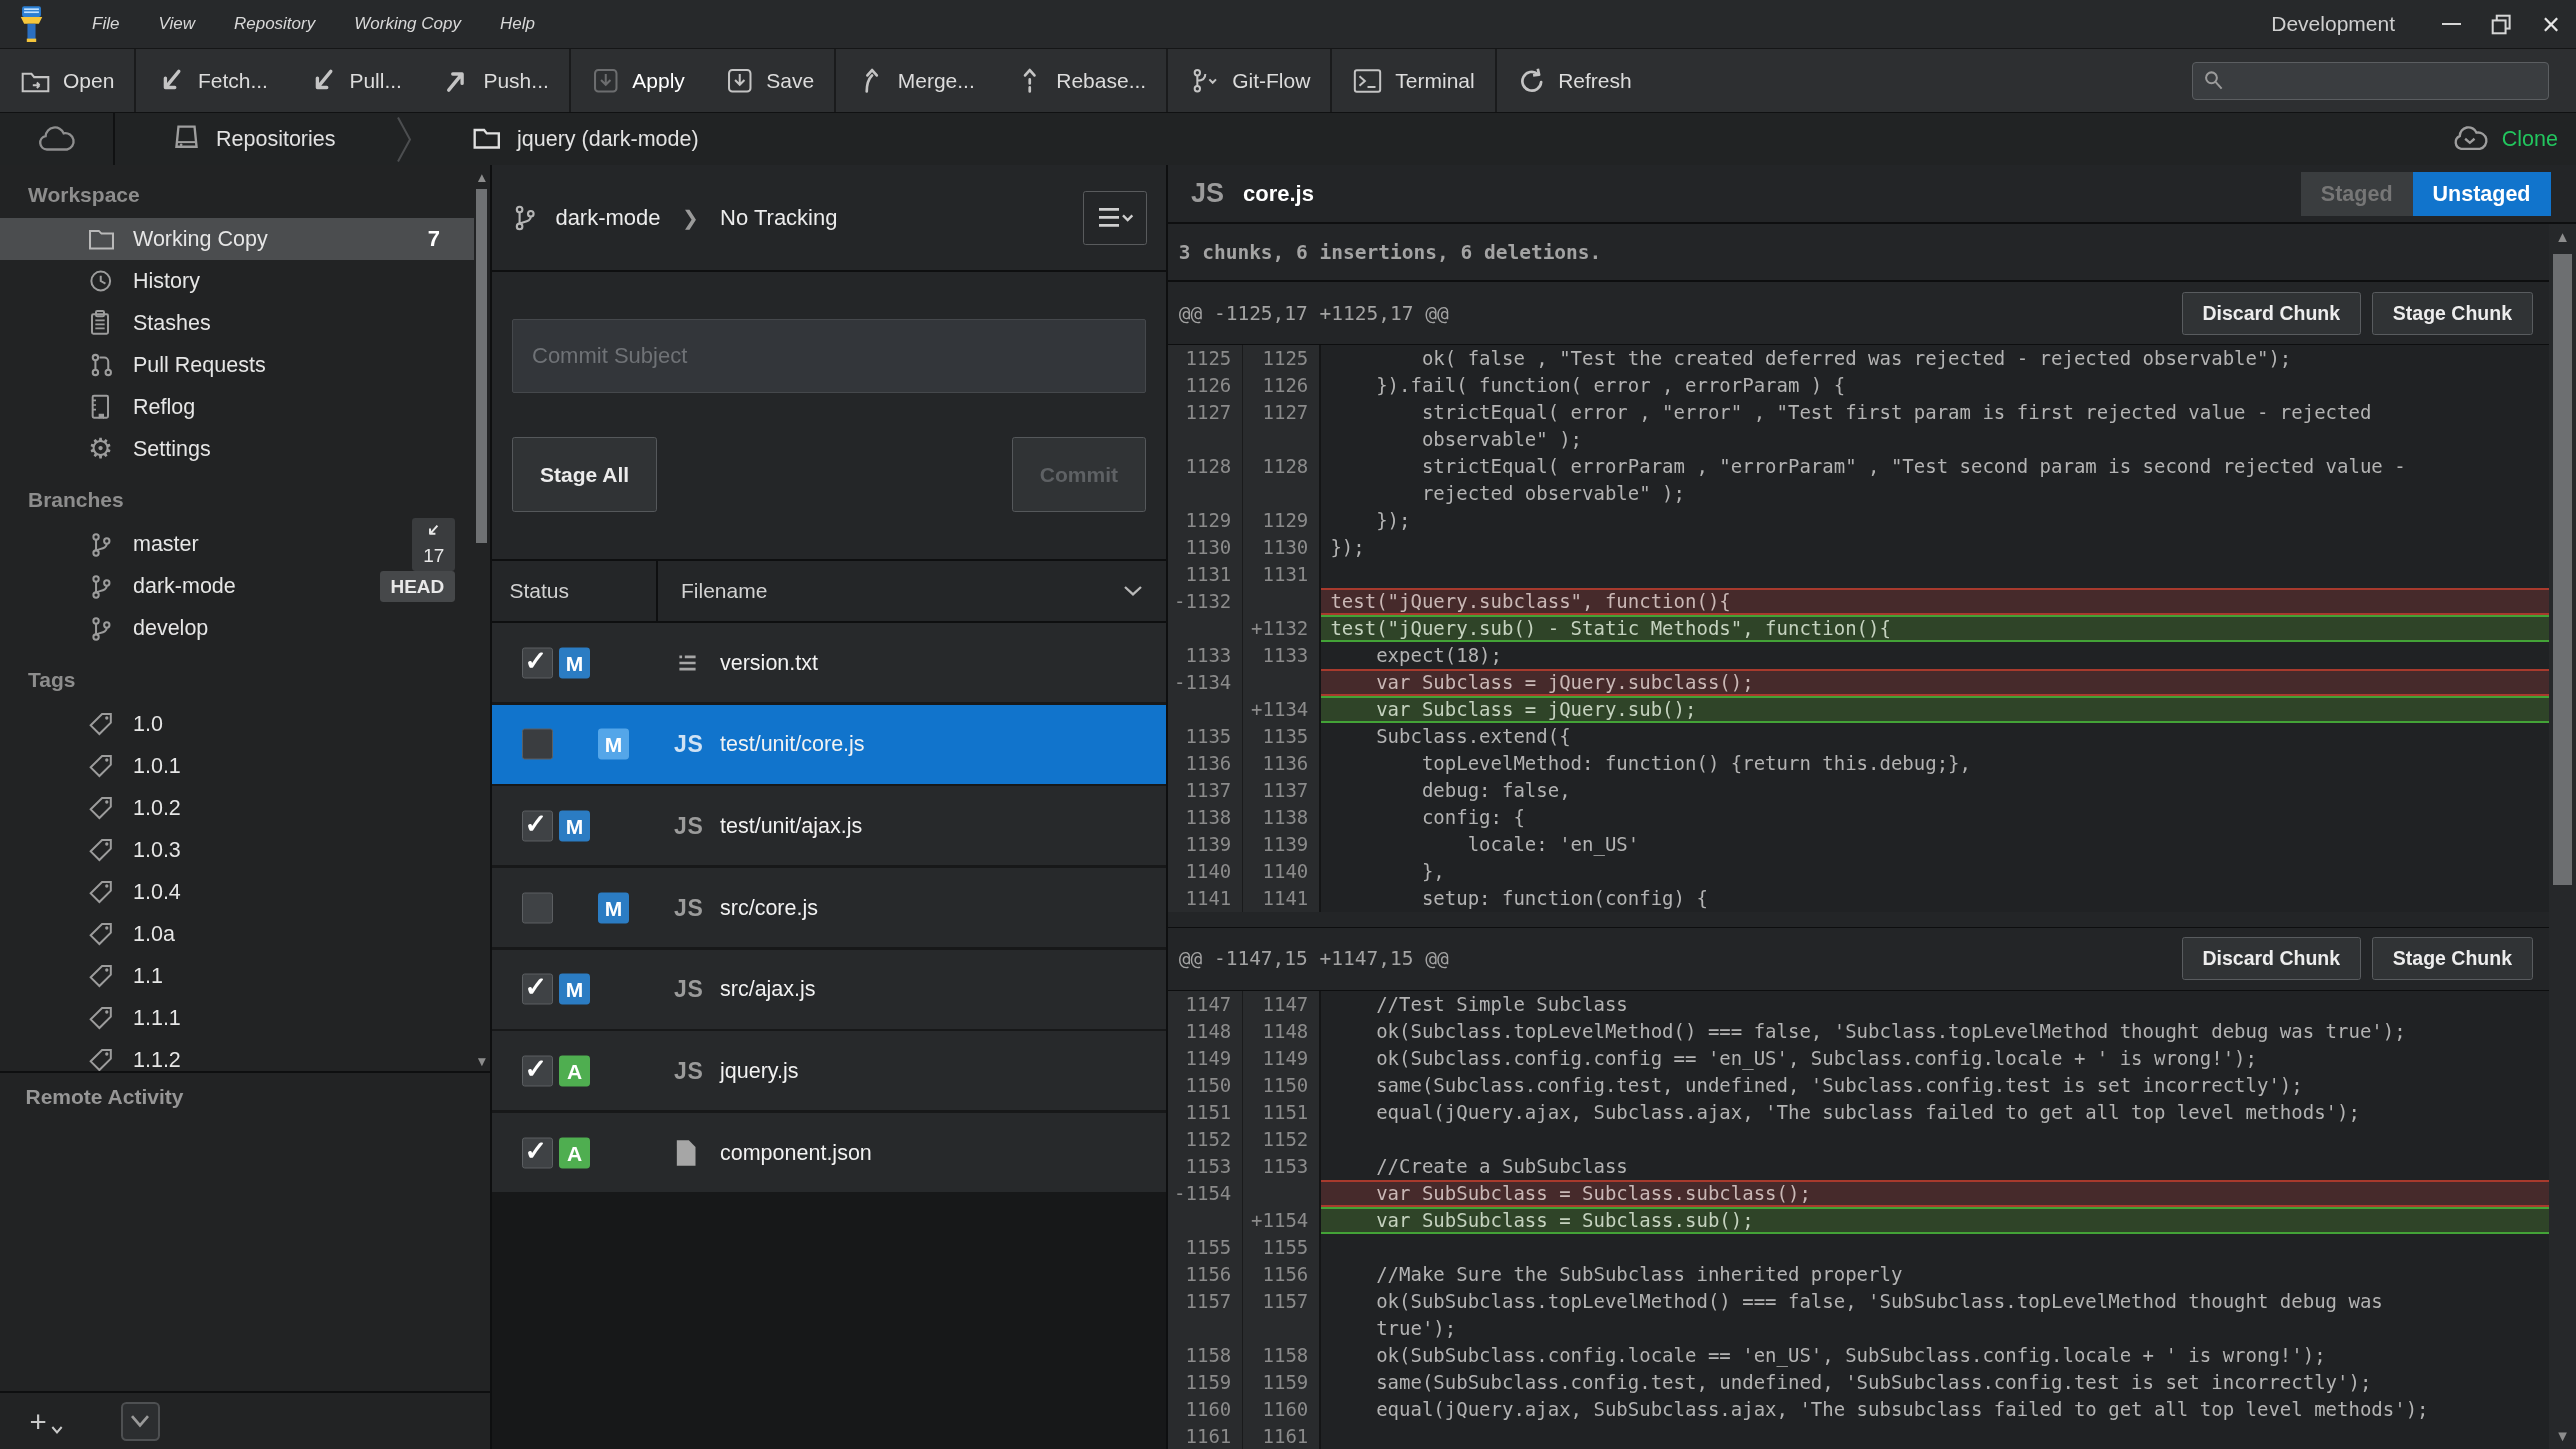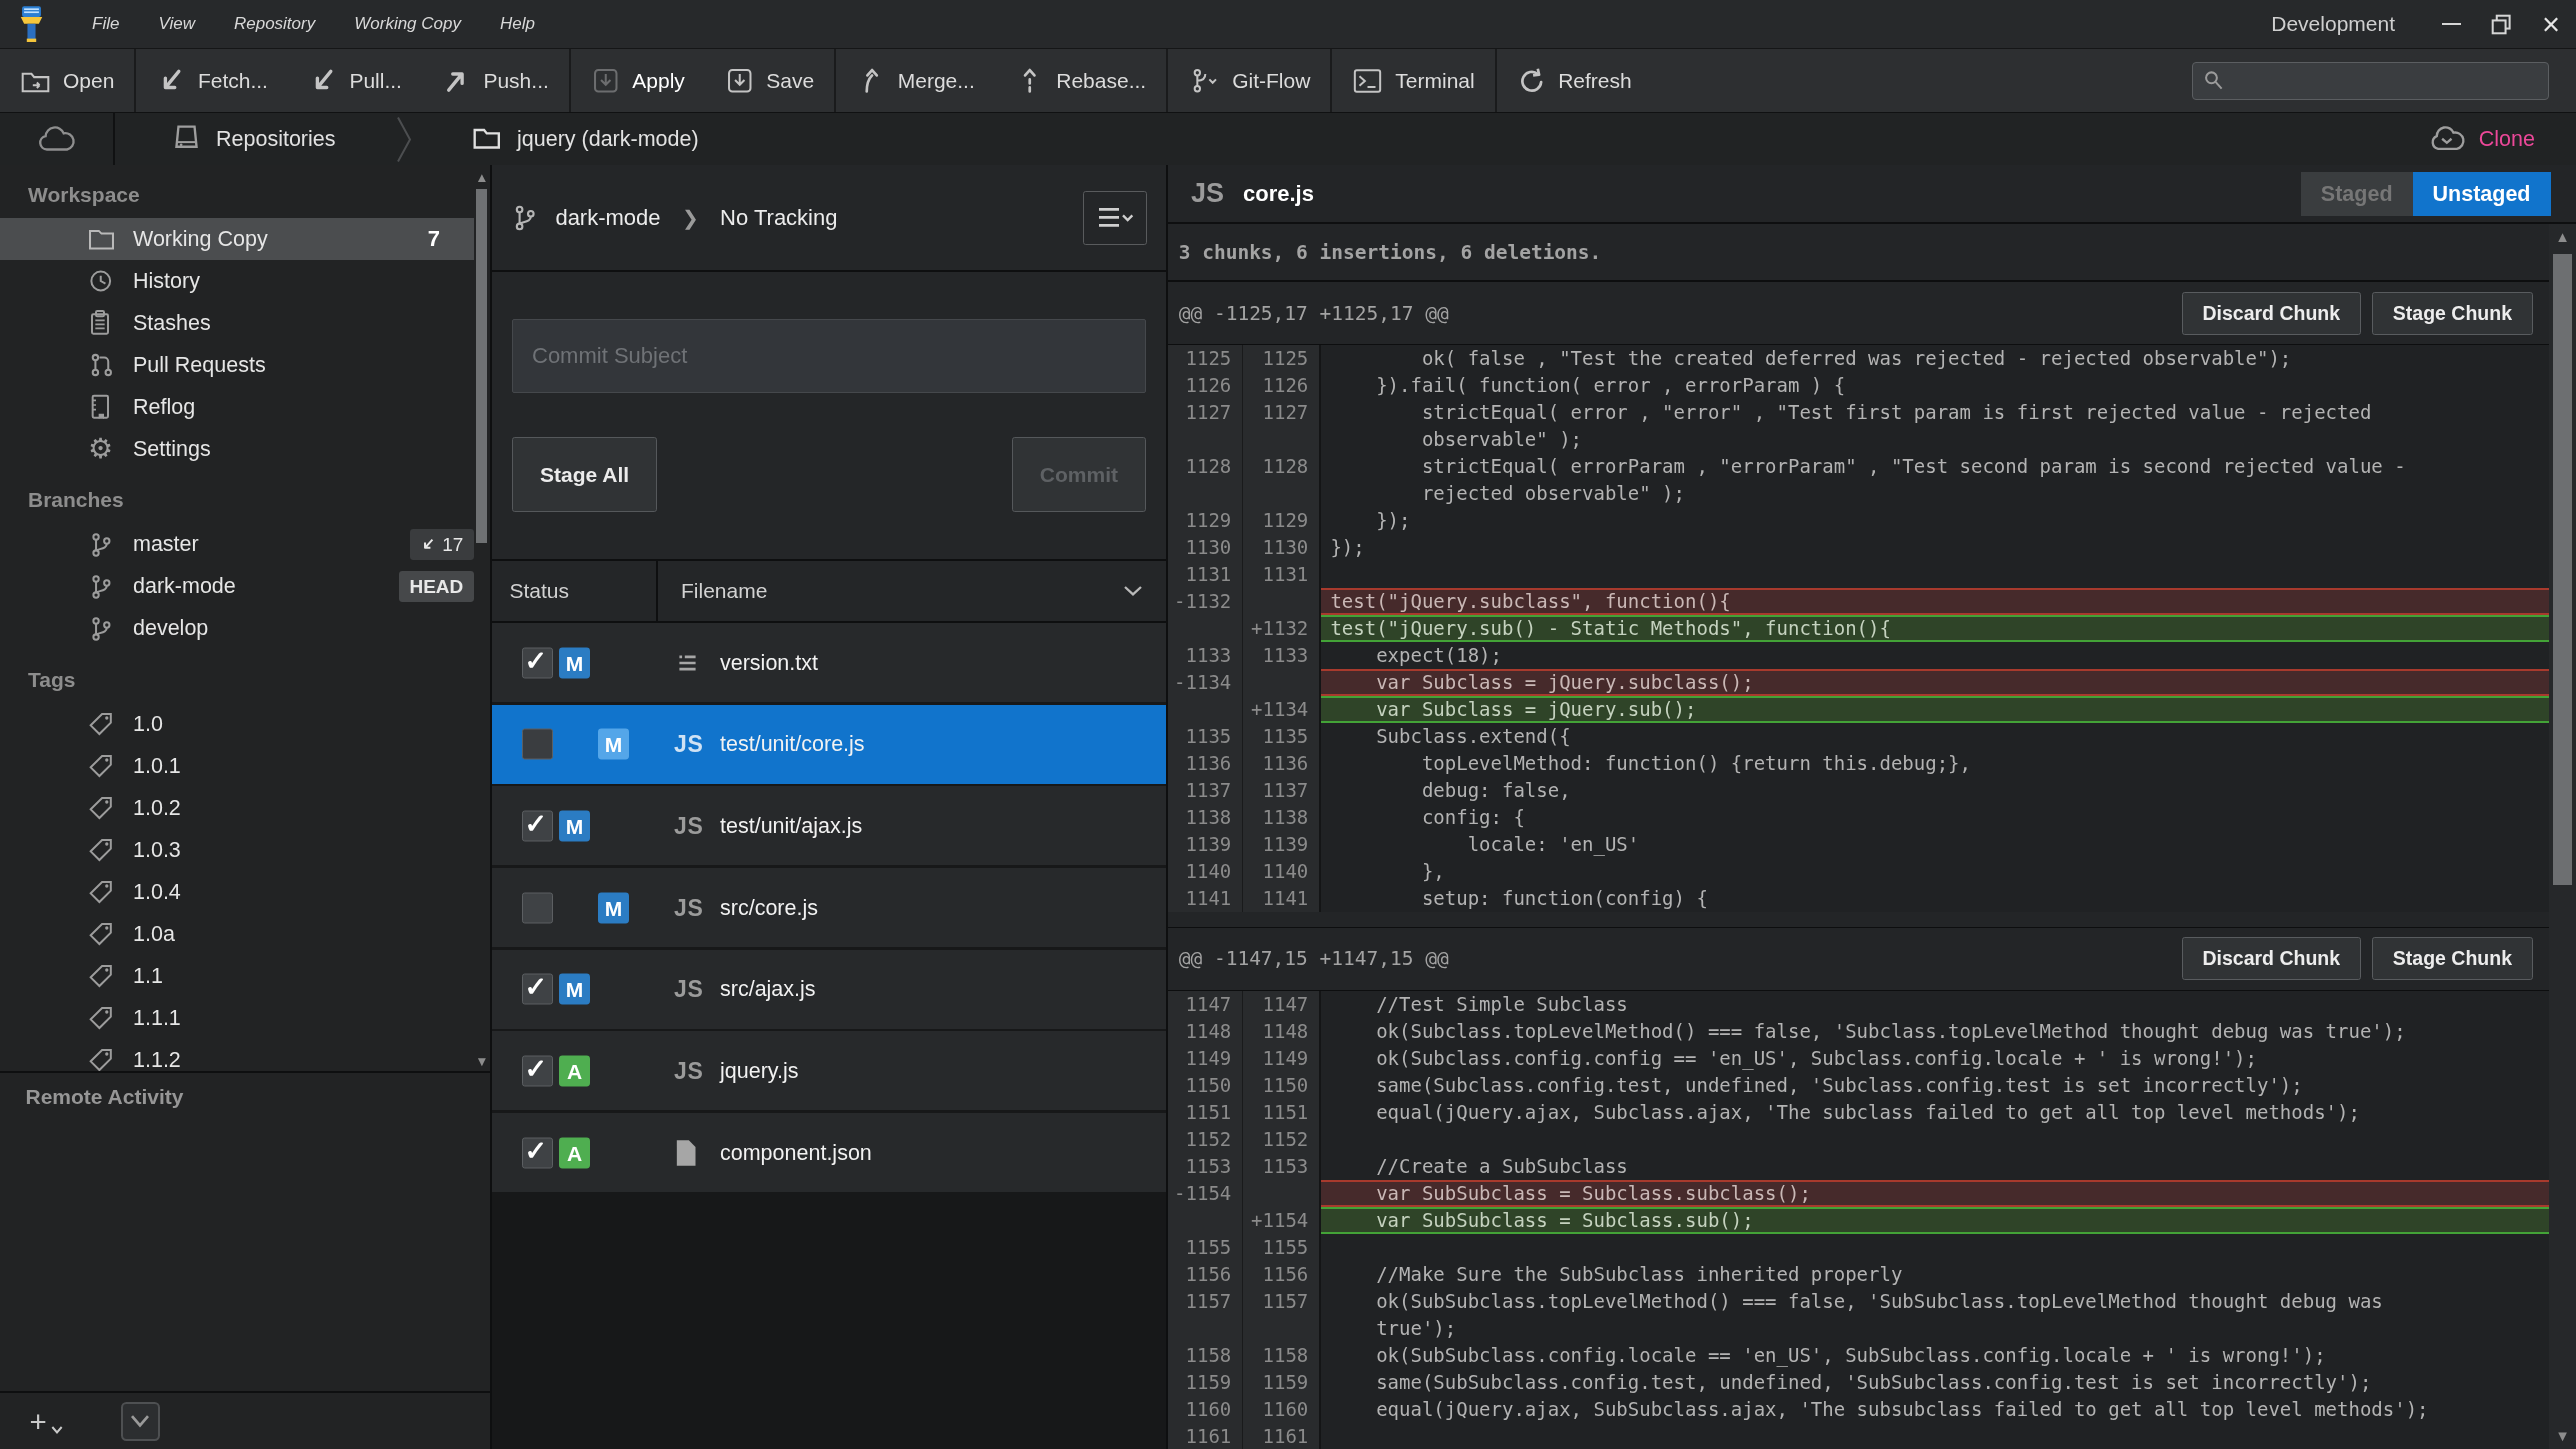--- a/index.html
+++ b/index.html
@@ -26,37 +26,37 @@
   .search{margin-left:auto;margin-right:27px;width:357px;height:38px;background:#3a3d40;border:1.3px solid #5b5e61;
           border-radius:4px;display:flex;align-items:center;padding:0 9.4px;box-sizing:border-box;}
   .search input{flex:1;background:transparent;border:none;outline:none;color:#ddd;font-size:19.5px;
                 font-family:"Liberation Sans",sans-serif;margin-left:8px;}
 
   
   .tabbar{height:52px;flex:none;background:#212324;border-top:1.3px solid #101112;display:flex;align-items:center;gap:30px;}
   .cloudtab{width:113px;height:100%;display:flex;align-items:center;justify-content:center;border-right:2px solid #101112;flex:none;}
   .tab{display:flex;align-items:center;gap:16px;padding:0 28px;height:100%;font-size:21.5px;color:#e2e2e2;}
   .tabchev{height:100%;display:flex;align-items:center;}
-  .clone{margin-left:auto;margin-right:41px;display:flex;gap:12px;font-size:21.5px;color:#ec4899;align-items:center;}
+  .clone{margin-left:auto;margin-right:18px;display:flex;gap:12px;font-size:21.5px;color:#22c55e;align-items:center;}
 
   
   .main{flex:1;display:flex;min-height:0;position:relative;}
 
   
   .sidebar{width:490px;flex:none;background:#222324;border-right:2px solid #0e0f10;position:relative;overflow:hidden;}
   .sb-content{position:absolute;top:0;left:0;right:16px;height:906px;overflow:hidden;}
   .sect{padding:18px 0 11.4px 28px;font-size:21px;font-weight:bold;color:#8d8d8d;}
   .sitem{height:42px;display:flex;align-items:center;padding-left:89px;position:relative;font-size:21.5px;color:#e6e6e6;}
   .sitem .sic{position:absolute;left:88px;top:50%;transform:translateY(-50%);display:flex;}
   .sitem .slabel{margin-left:44px;}
   .sitem.selected{background:#4b4d4f;}
   .tagitem{height:42px;}
   .badge-count{margin-left:auto;margin-right:34px;font-weight:bold;color:#fff;font-size:22px;}
-  .bbadge{margin-left:auto;background:#3a3c3e;border-radius:3.4px;padding:4.7px 10.7px;font-size:19px;
-          color:#e8e8e8;display:flex;align-items:center;gap:6.7px;}
+  .bbadge{margin-left:auto;margin-right:19px;background:#3a3c3e;border-radius:3.4px;padding:4.7px 10.7px;font-size:19px;
+          color:#e8e8e8;display:flex;align-items:center;gap:6.7px;flex-direction:column;}
   .bbadge.head{background:#46484a;font-weight:bold;}
   .sb-scroll{position:absolute;right:0;top:2.7px;width:16px;height:904px;}
   .sb-scroll .sarr{position:absolute;left:0;width:100%;text-align:center;color:#8d8d8d;font-size:13.4px;}
   .sb-thumb{position:absolute;top:21.5px;left:2px;width:11.4px;height:354px;background:#6f7173;}
   .remote-divider{position:absolute;left:0;right:0;top:906px;height:2px;background:#0e0f10;}
   .remote-label{position:absolute;left:25.5px;top:920px;font-size:21px;font-weight:bold;color:#969696;}
   .sb-bottom{position:absolute;left:0;right:0;bottom:0;height:56px;border-top:2px solid #0e0f10;
              display:flex;align-items:center;padding-left:29.5px;gap:58px;background:#222324;}
   .plusbtn{display:flex;align-items:flex-end;gap:4px;color:#c9c9c9;font-size:29.5px;line-height:27px;}
   .inboxbtn{width:39px;height:39px;border-radius:5.4px;border:2px solid #4e5052;background:#2c2e30;

